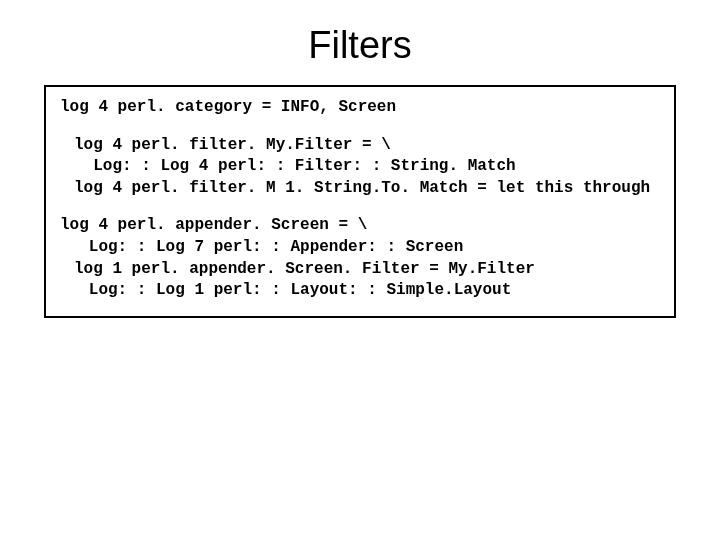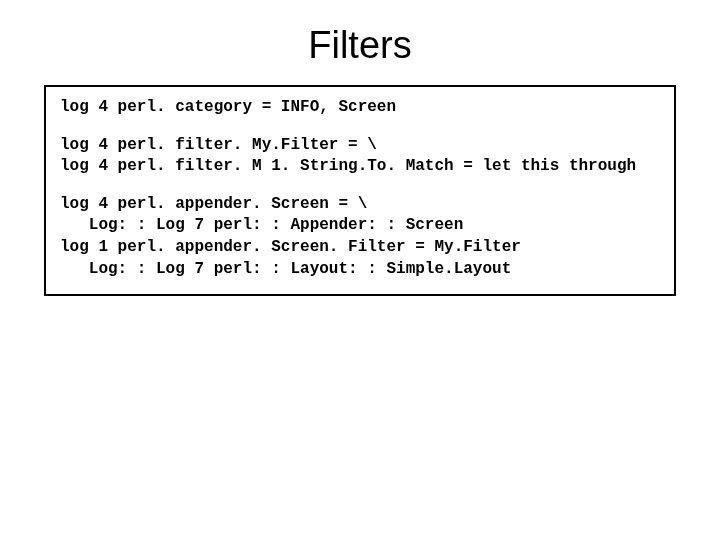--- a/index.html
+++ b/index.html
@@ -34,35 +34,37 @@
   .code-line {
     font-family: "Courier New", Courier, monospace;
     font-size: 16px;
     line-height: 1.35;
     white-space: pre;
     color: #000;
     font-weight: bold;
   }
   .bold {
     font-weight: bold;
+    margin-left: 14px;
   }
   .spacer {
     height: 16px;
   }
 </style>
 </head>
 <body>
 
 <div class="slide">
   <h1 class="title">Filters</h1>
 
   <div class="code-box">
     <div class="code-line">log 4 perl. category = INFO, Screen</div>
     <div class="spacer"></div>
     <div class="code-line bold">log 4 perl. filter. My.Filter = \</div>
+    <div class="code-line bold">  Log: : Log 4 perl: : Filter: : String. Match</div>
     <div class="code-line bold">log 4 perl. filter. M 1. String.To. Match = let this through</div>
     <div class="spacer"></div>
     <div class="code-line">log 4 perl. appender. Screen = \</div>
     <div class="code-line">   Log: : Log 7 perl: : Appender: : Screen</div>
     <div class="code-line bold">log 1 perl. appender. Screen. Filter = My.Filter</div>
-    <div class="code-line">   Log: : Log 7 perl: : Layout: : Simple.Layout</div>
+    <div class="code-line">   Log: : Log 1 perl: : Layout: : Simple.Layout</div>
   </div>
 </div>
 
 </body></html>

